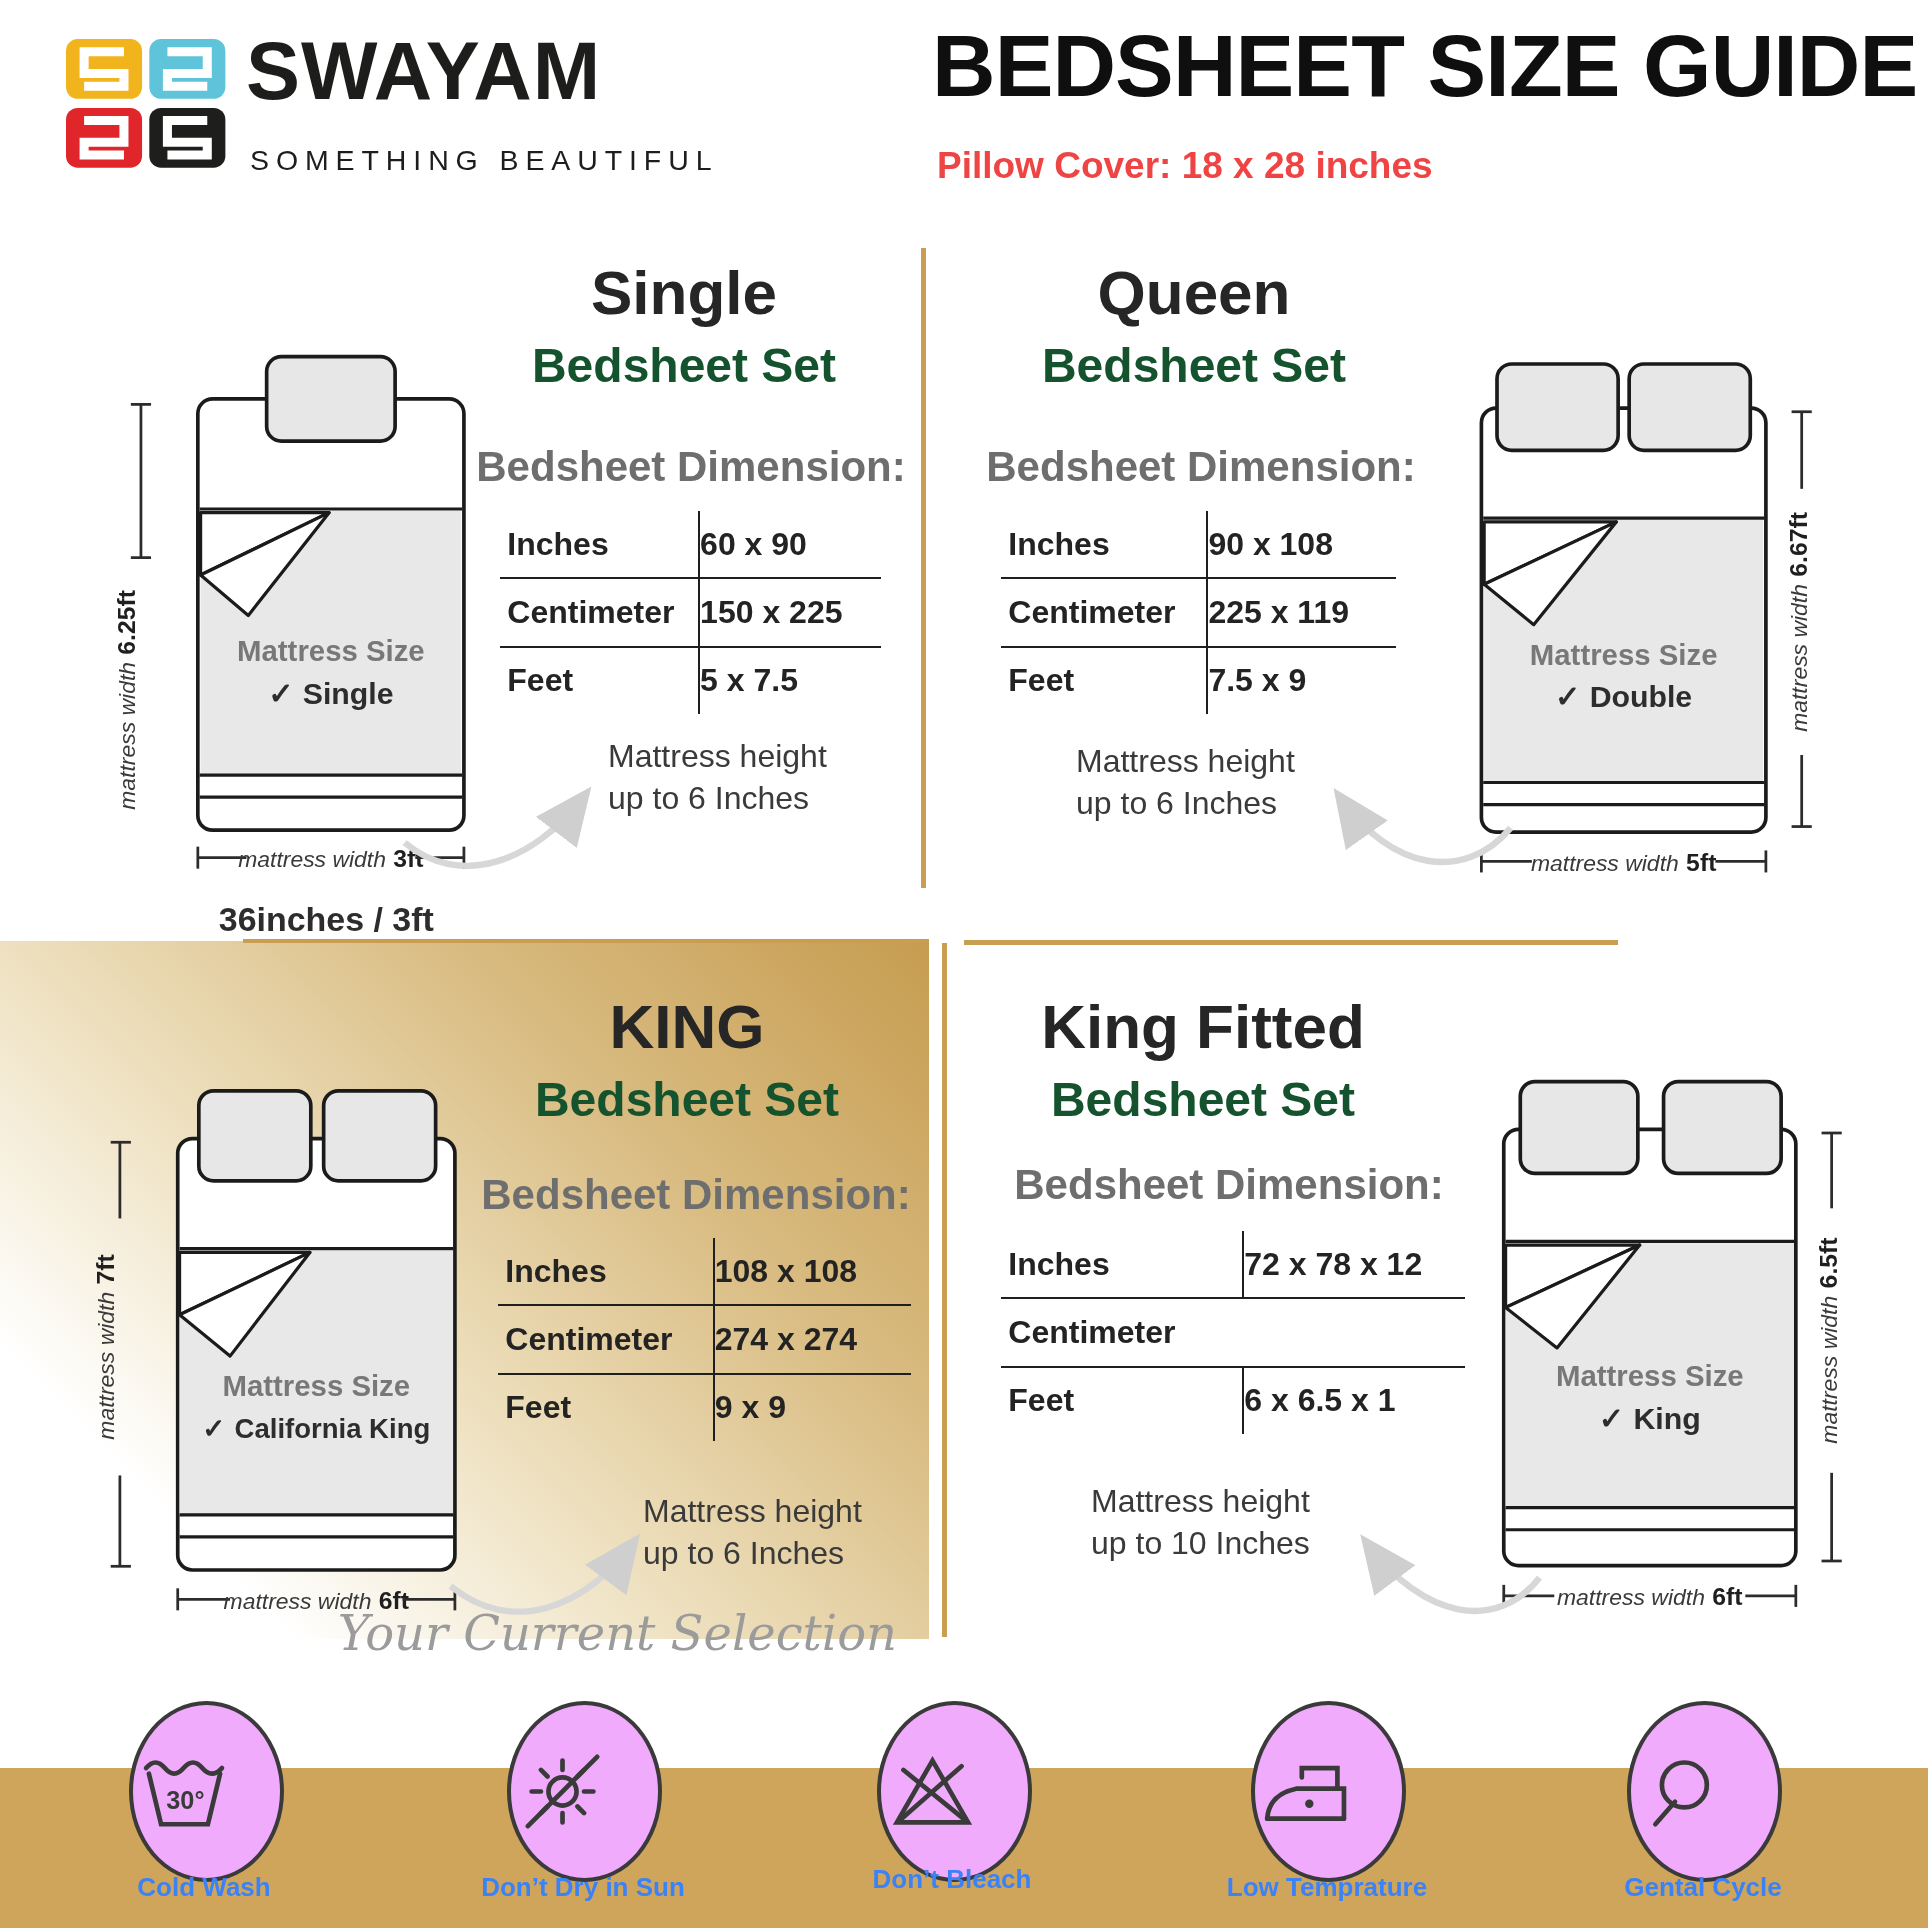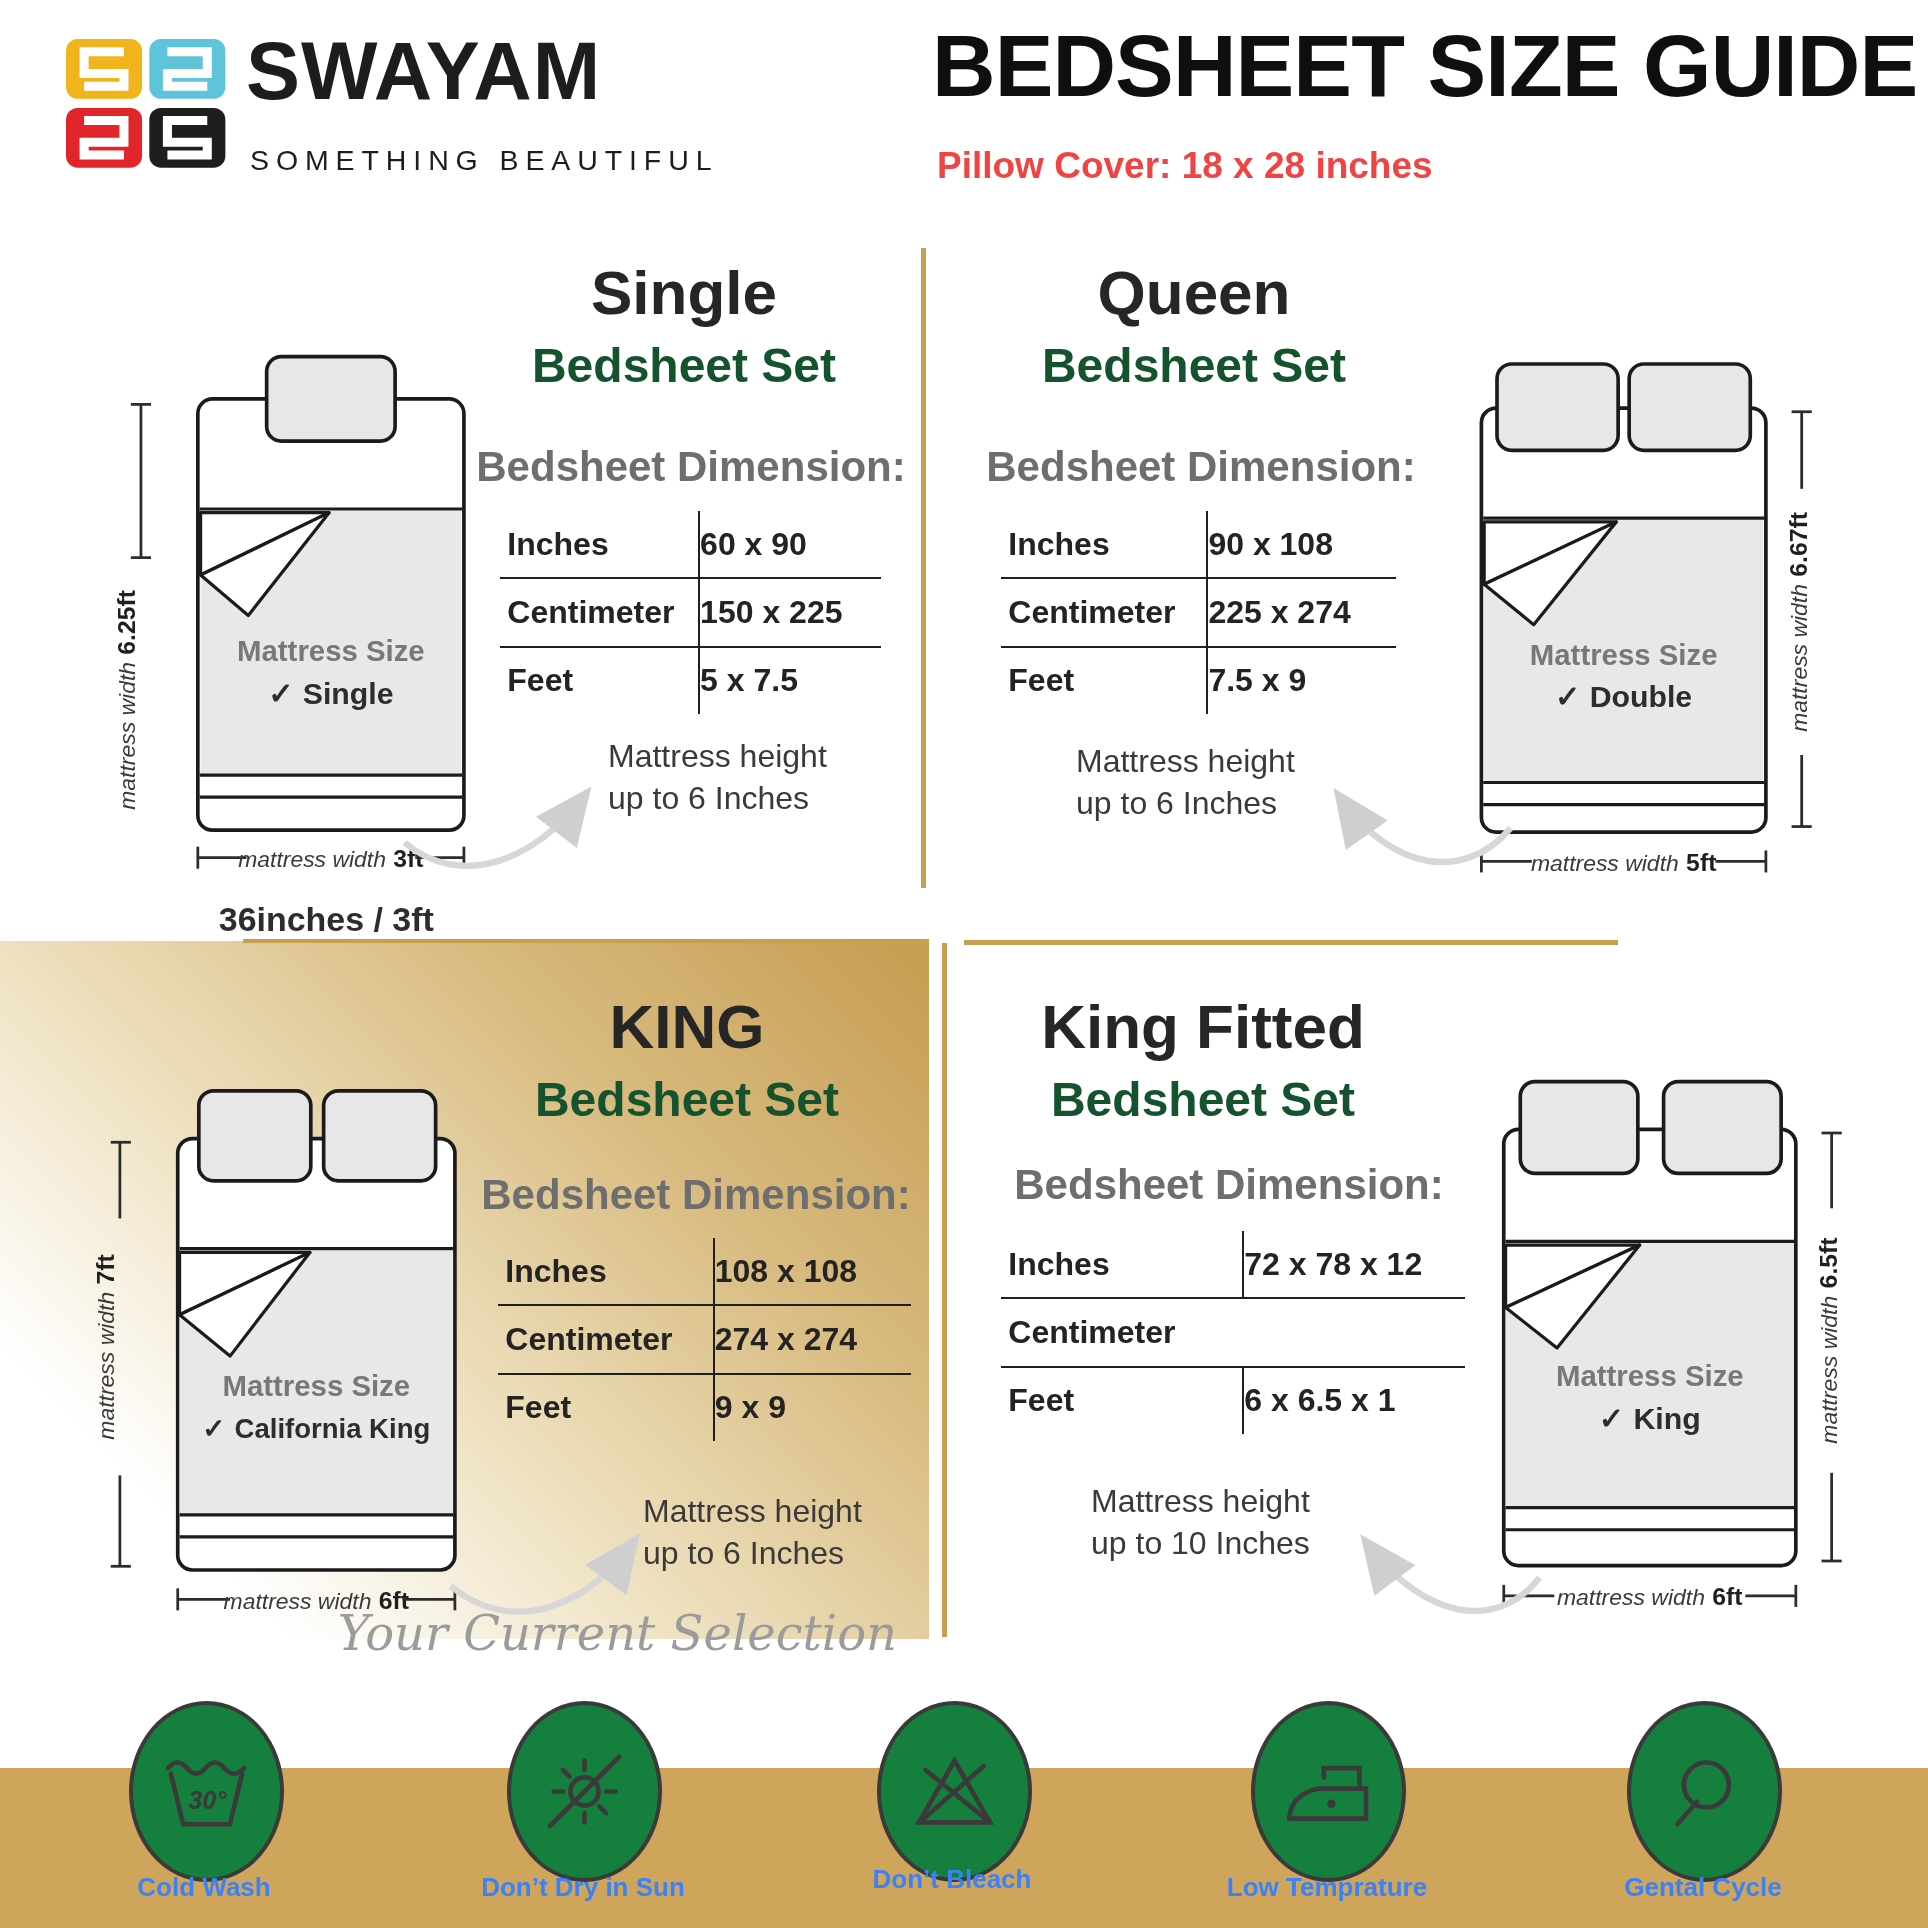--- a/index.html
+++ b/index.html
@@ -39,21 +39,21 @@
   .bed-outline{fill:#ffffff;stroke:#1b1b1b;stroke-width:4;}
   .pillow{fill:#e7e7e7;stroke:#1b1b1b;stroke-width:4;}
   .sheet{fill:#e8e8e8;}
   .bedline{stroke:#1b1b1b;stroke-width:3.5;fill:none;}
   .fold{fill:#ffffff;stroke:#1b1b1b;stroke-width:3.5;stroke-linejoin:round;}
   .dim{stroke:#2c2c2c;stroke-width:3;}
   .arrow{stroke:#d7d7d7;stroke-width:7;fill:none;}
   
   .band{background:#cfa55c;}
   .care-circle{position:absolute;width:147px;height:173px;border:4.6px solid #3a3a3a;border-radius:50%;
-               background:#15803d;display:flex;align-items:center;justify-content:center;font-style:italic;}
+               background:#f0abfc;display:flex;align-items:center;justify-content:flex-start;}
   .care-label{font-size:26px;font-weight:700;color:#3b82f6;white-space:nowrap;}
   .icon-stroke{stroke:#3a3a3a;stroke-width:5;fill:none;stroke-linecap:round;}
 </style>
 </head>
 <body>
 
 <div class="page">
 
   <svg class="abs" style="left:66px;top:39px;" width="163" height="136" viewBox="0 0 180 150">
     <rect x="0" y="0" width="84" height="66" rx="13" fill="#f1b41c"></rect>
@@ -137,21 +137,21 @@
   <div class="abs cx sec-sub" style="left:1194px;top:342px;">Bedsheet Set</div>
   <div class="abs cx sec-dim" style="left:1201px;top:446px;">Bedsheet Dimension:</div>
 
   <div class="dim-table" style="left:1001px;top:511px;width:395px;">
     <div class="trow">
       <div class="tlabel">Inches</div>
       <div class="tvalue">90 x 108</div>
     </div>
     <div class="trow">
       <div class="tlabel">Centimeter</div>
-      <div class="tvalue">225 x 274</div>
+      <div class="tvalue">225 x 119</div>
     </div>
     <div class="trow">
       <div class="tlabel">Feet</div>
       <div class="tvalue">7.5 x 9</div>
     </div>
   </div>
 
   <div class="abs note" style="left:1076px;top:740px;">
     <div>Mattress height</div>
     <div>up to 6 Inches</div>

